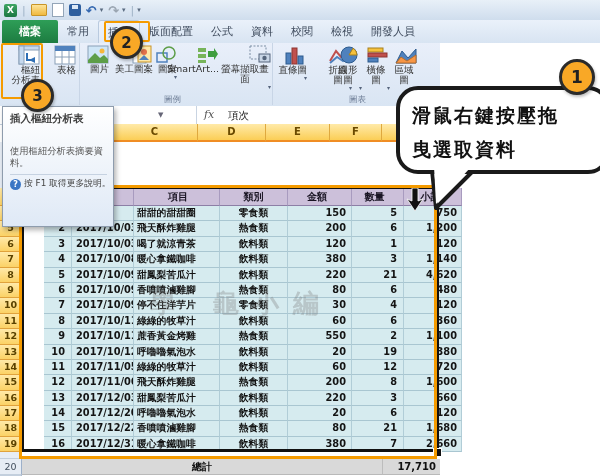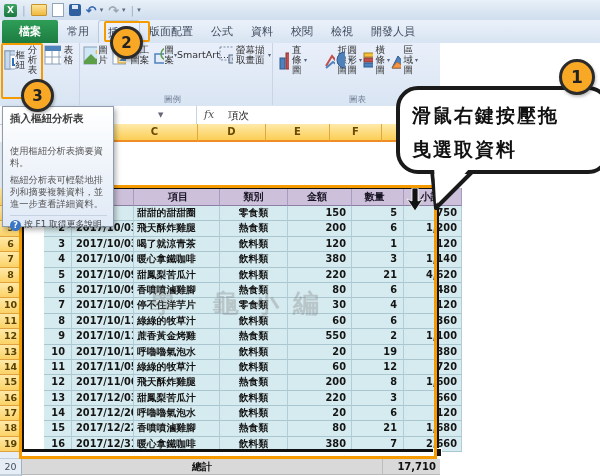--- a/index.html
+++ b/index.html
@@ -21,21 +21,21 @@
   #tabrow{position:absolute;left:0;top:20px;width:600px;height:23px;
           background:linear-gradient(#eaf1fa,#d8e4f2);display:flex;align-items:stretch;}
   .file-tab{width:56px;margin-left:2px;background:linear-gradient(#2e9e57,#1d7c41);color:#fff;
             font-size:11px;font-weight:bold;display:flex;align-items:center;justify-content:center;border-radius:2px 2px 0 0;}
   .tab{padding:0 9px;font-size:11px;color:#3e4a5c;display:flex;align-items:center;}
   .tab.active{background:linear-gradient(#eef3fb,#e2ebf6);border:1px solid #b9cadf;border-bottom:none;border-radius:3px 3px 0 0;color:#2b3950;}
   #ribbon{position:absolute;left:0;top:43px;width:440px;height:63px;
           background:linear-gradient(#e9effa,#d9e5f3);border-bottom:1px solid #aebfd6;}
   #ribbon-right-blank{position:absolute;left:440px;top:43px;width:160px;height:63px;background:#fff;border-bottom:1px solid #e4e9f0;}
   .rgroup{position:absolute;top:0;height:62px;border-right:1px solid #c8d5e6;}
-  .rbtn{position:absolute;display:flex;flex-direction:row;align-items:center;font-size:9.5px;color:#333;}
+  .rbtn{position:absolute;display:flex;flex-direction:column;align-items:flex-end;font-size:9.5px;color:#333;}
   .rbtn .lbl{line-height:10px;text-align:center;}
   .grp-label{position:absolute;top:51px;font-size:8.5px;color:#6b7b94;}
   .ddown{font-size:6px;color:#55647c;line-height:6px;}
   
   #fxbar{position:absolute;left:0;top:106px;width:600px;height:18px;background:#fff;border-bottom:1px solid #c2cedd;}
   #namebox-split{position:absolute;left:196px;top:106px;width:1px;height:18px;background:#c9d4e2;}
   #colheads{position:absolute;left:22px;top:124px;height:18px;display:flex;}
   .colcell{box-sizing:border-box;height:18px;background:linear-gradient(#ffeaa9,#fbce56);
            border-right:1px solid #dfa93e;border-bottom:2px solid #f08d24;
            font-size:10px;font-weight:bold;color:#6a4a00;text-align:center;line-height:16px;}
@@ -471,21 +471,20 @@
   <div class="selblack" style="left:22px;top:186px;width:2px;height:266px;"></div>
   <div id="fillhandle"></div>
 
   <div id="range-box"></div>
   <div id="insert-tab-box"></div>
   <div id="pivot-box"></div>
 
   <div id="supertip">
     <div class="tt-title">插入樞紐分析表</div>
     <div class="tt-body">使用樞紐分析表摘要資料。</div>
-    <div class="tt-body second">樞紐分析表可輕鬆地排列和摘要複雜資料，並進一步查看詳細資料。</div>
     <div class="tt-footer">
       <span class="help-badge">?</span>
       <span class="tt-footer-text">按 F1 取得更多說明。</span>
     </div>
   </div>
 
   <svg id="bubble-svg" width="212" height="132">
     <path d="M44 88 L86 88 L48 126 Z" fill="#ffffff" stroke="#1a1a1a" stroke-width="4" stroke-linejoin="round"></path>
     <rect x="10" y="6" width="210" height="84" rx="20" fill="#ffffff" stroke="#1a1a1a" stroke-width="4"></rect>
     <path d="M46 84 L84 84 L48 122 Z" fill="#ffffff"></path>

